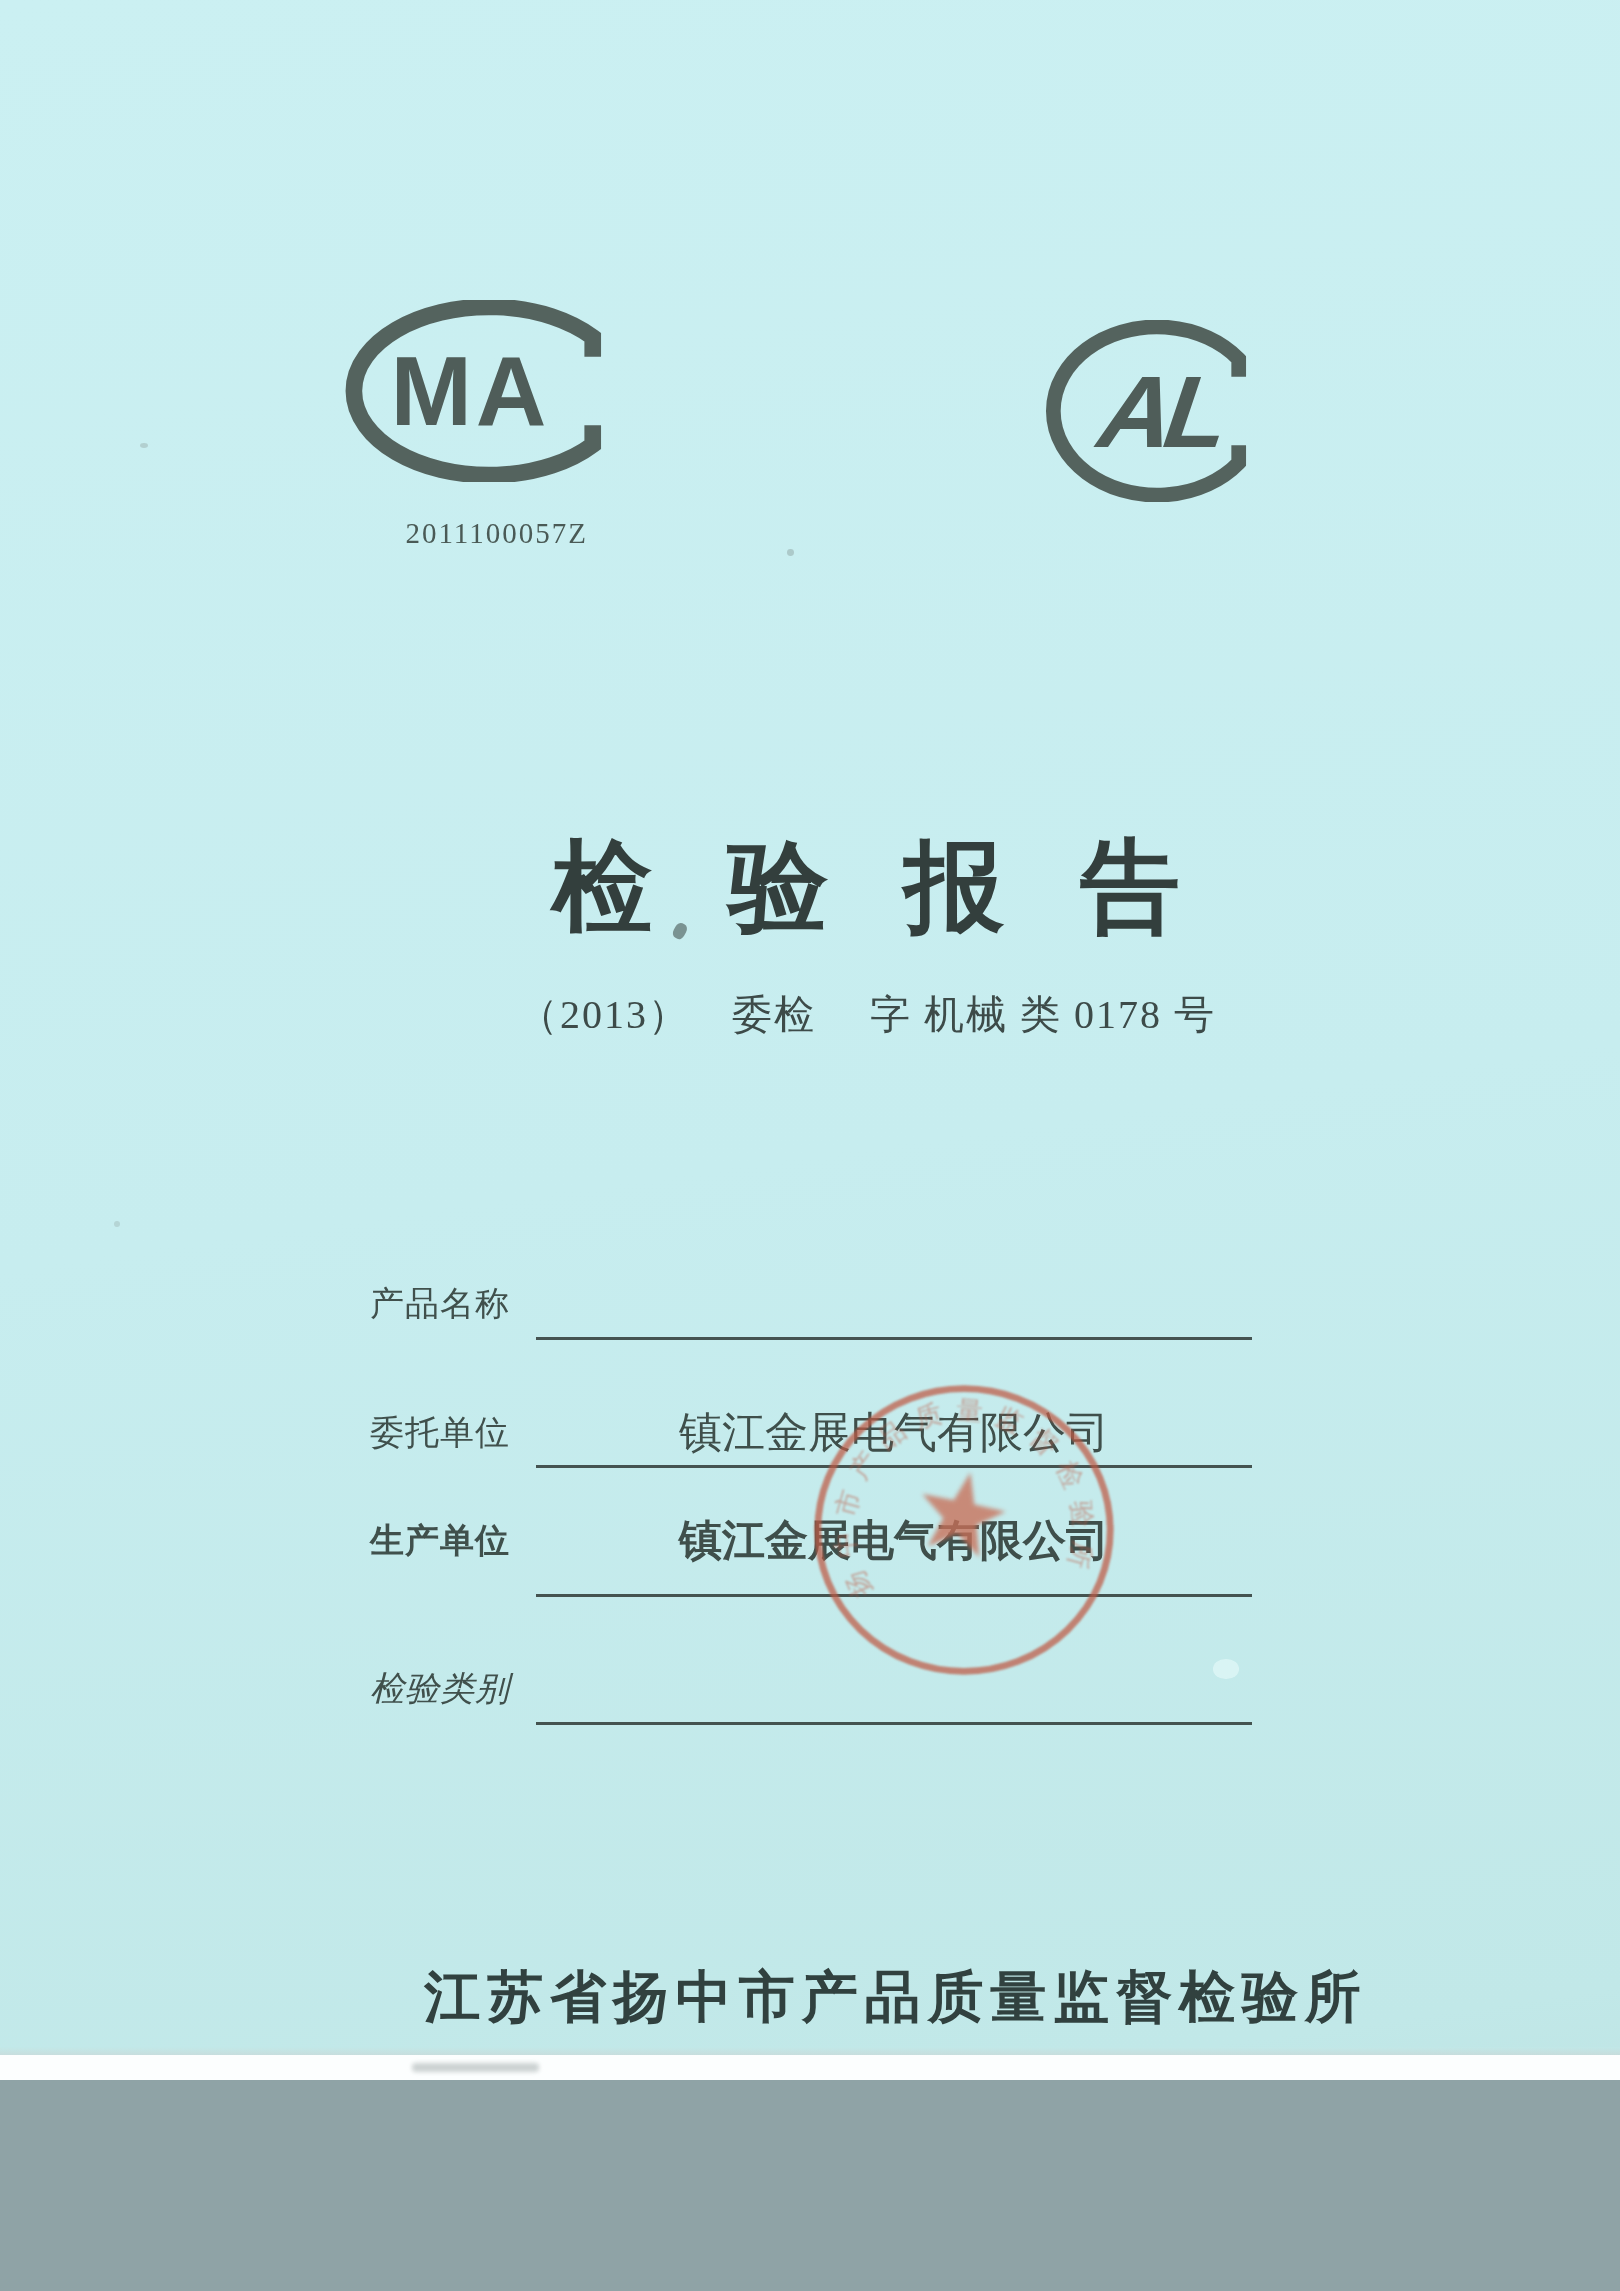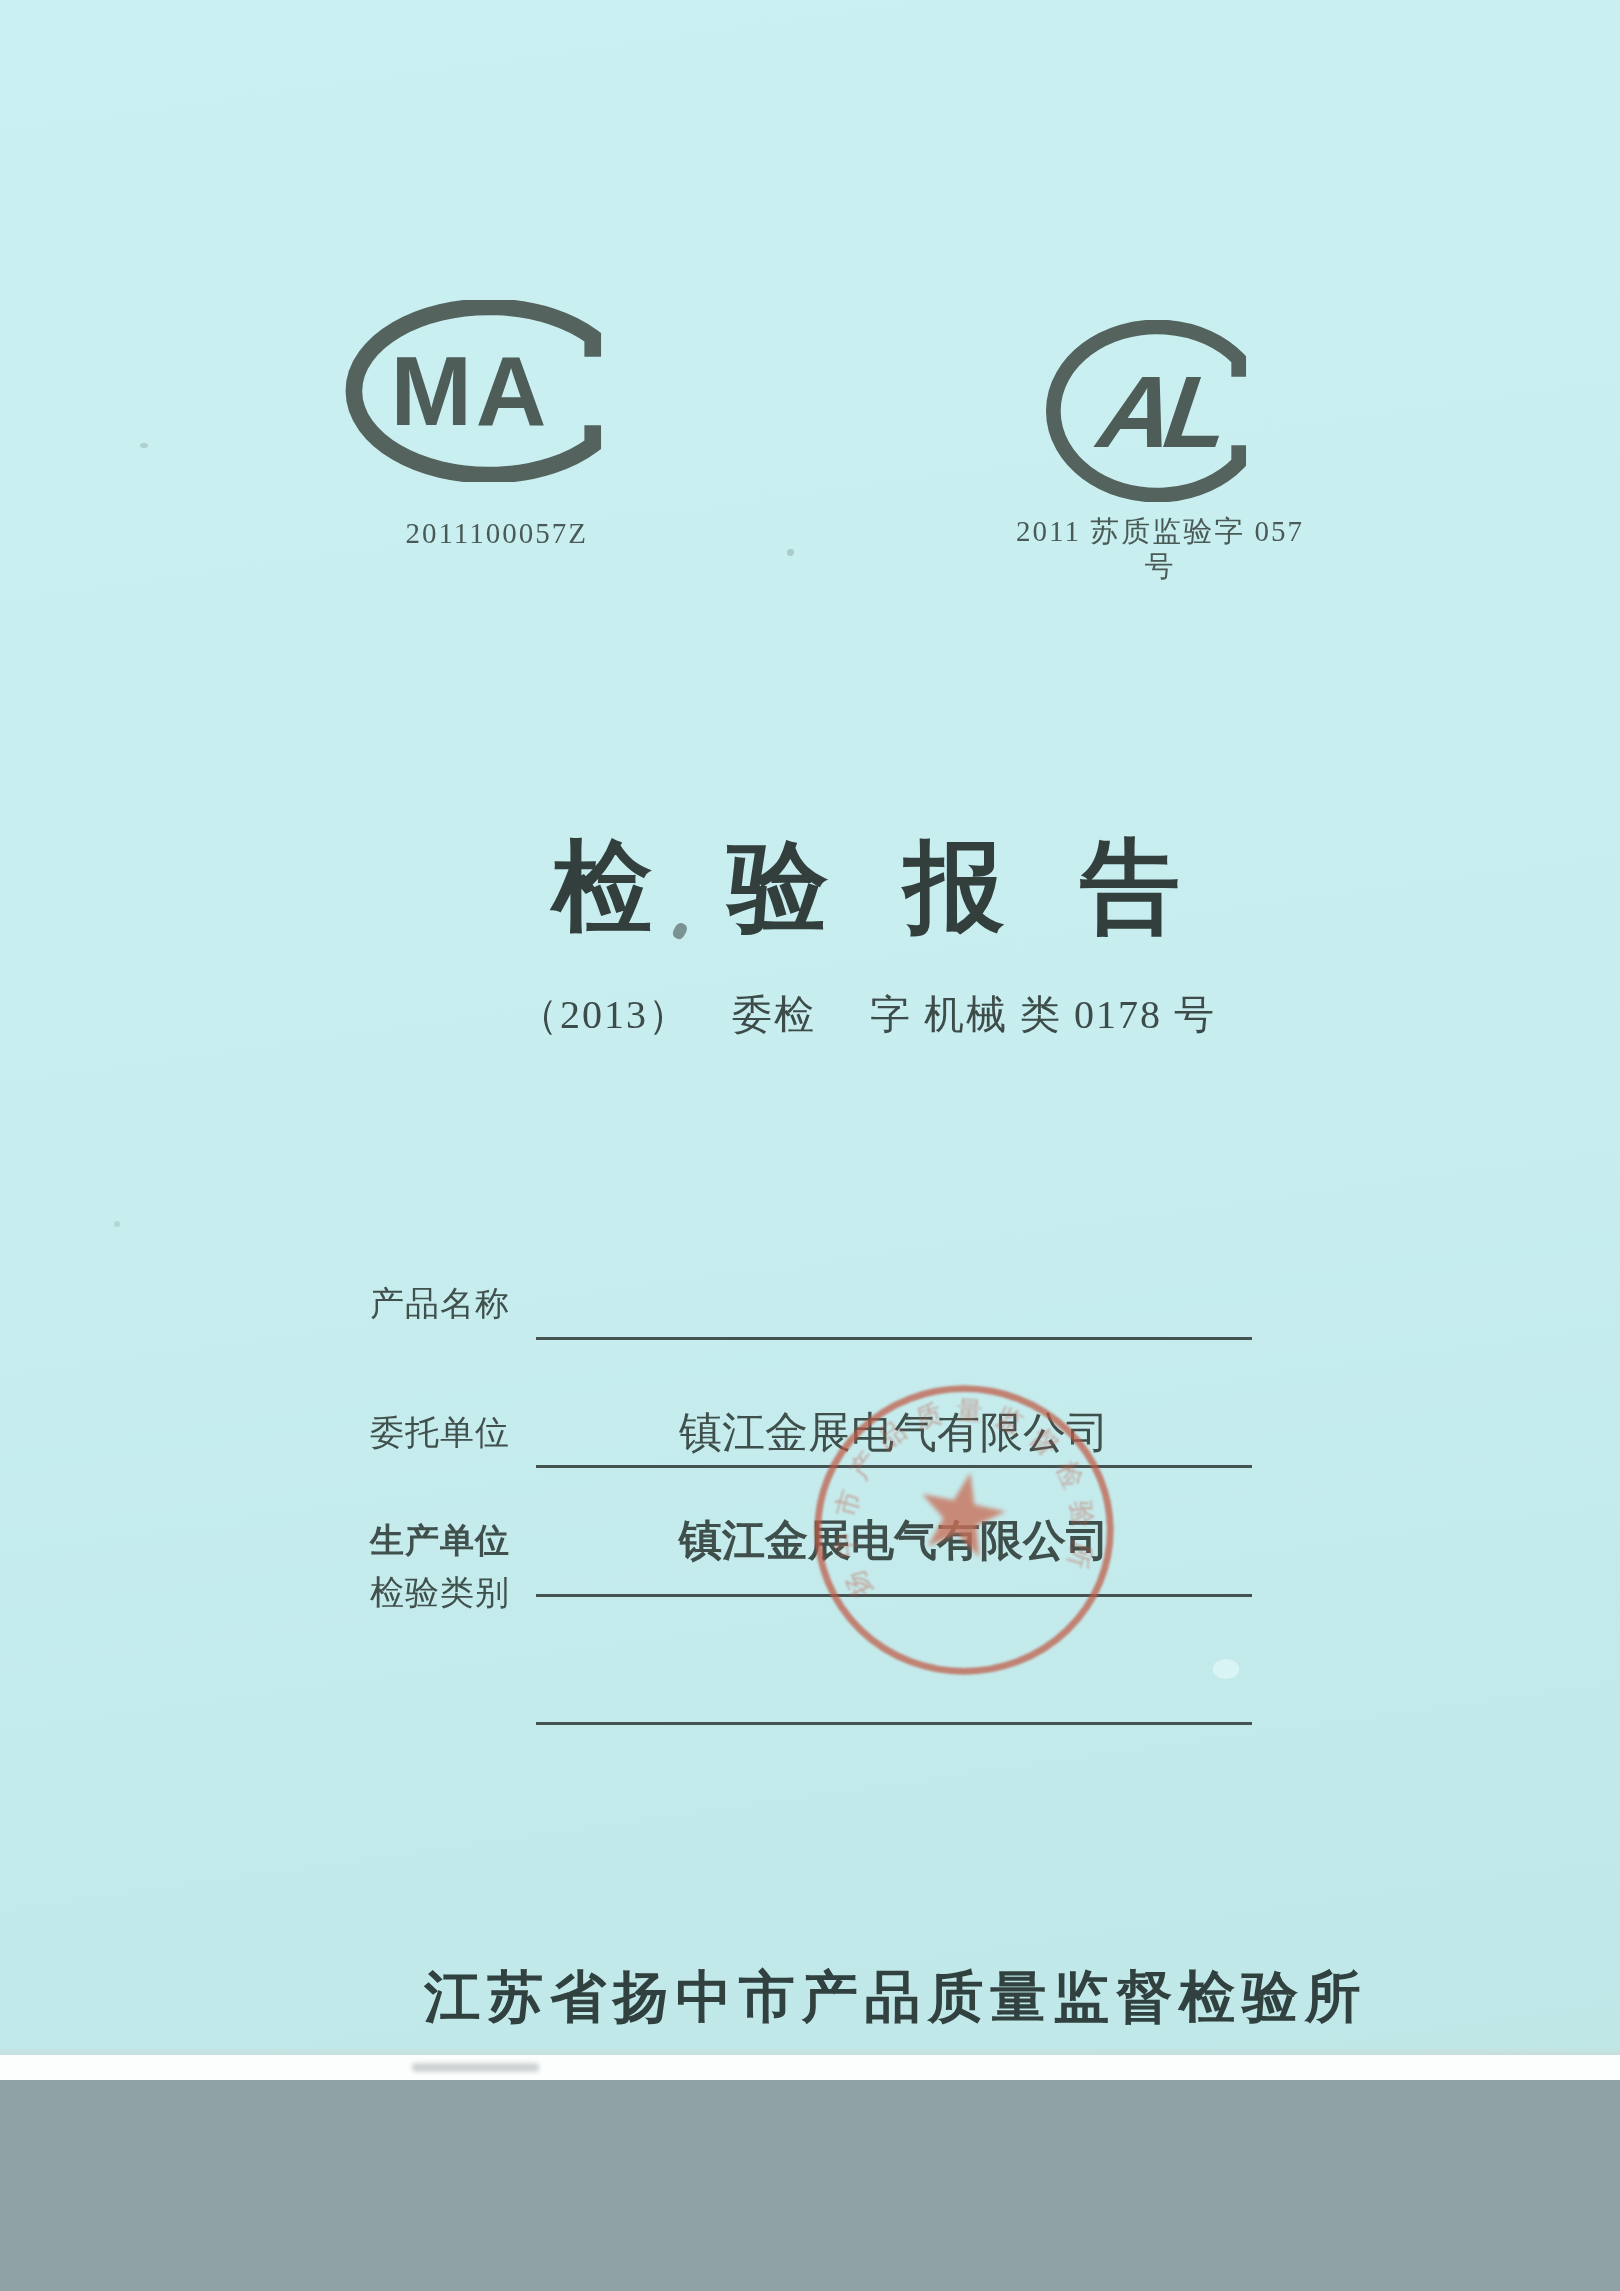--- a/index.html
+++ b/index.html
@@ -32,21 +32,21 @@
     text-align:center;font-size:40px;color:#3d4b49;line-height:53px;letter-spacing:2px;
   }
 
   
   .field-label{position:absolute;left:370px;font-size:34px;color:#40504c;line-height:51px;letter-spacing:1px;}
   .field-value{position:absolute;left:536px;width:716px;text-align:center;font-size:43px;color:#3f4f4b;line-height:51px;}
   .underline{position:absolute;left:536px;width:716px;height:2.9px;background:#36433f;opacity:.9;}
   #label-1,#value-1{top:1278px;} #line-1{top:1337px;}
   #label-2,#value-2{top:1407px;} #line-2{top:1465px;}
   #label-3,#value-3{top:1515px;font-weight:bold;} #line-3{top:1594px;}
-  #label-4,#value-4{top:1567px;} #line-4{top:1722px;}
+  #label-4,#value-4{top:1663px;font-style:italic;} #line-4{top:1722px;}
 
   
   #seal-svg{position:absolute;left:806px;top:1372px;width:316px;height:316px;}
 
   
   .institute{
     position:absolute;left:86px;top:1964px;width:1620px;
     text-align:center;font-size:56px;font-weight:bold;
     letter-spacing:6.9px;color:#31413f;line-height:67px;
   }
@@ -75,21 +75,20 @@
   <svg id="cma-svg" class="mark-svg" viewBox="0 0 294 186">
     <path class="mark-stroke" d="M253 58 L253 38 A138 86 0 1 0 253 148 L253 128"></path>
     <text class="mark-letters" x="128" y="128" font-size="100" text-anchor="middle" letter-spacing="4">MA</text>
   </svg>
   <div id="cma-caption" class="cert-caption">2011100057Z</div>
 
   <svg id="cal-svg" class="mark-svg" viewBox="0 0 230 186">
     <path class="mark-stroke" d="M198 58 L198 40 A106 86 0 1 0 198 146 L198 128" style="stroke-width:15px"></path>
     <text class="mark-letters" font-size="104" text-anchor="middle" letter-spacing="-8" font-style="italic" transform="translate(113,130) skewX(-8)">AL</text>
   </svg>
-  <div id="cal-caption" class="cert-caption">2011 苏质监验字 057 号</div>
 
   <div class="doc-title">检验报告</div>
   <div class="report-no">（2013）　委检　 字  机械  类 0178 号</div>
 
   <div id="label-1" class="field-label">产品名称</div>
   <div id="line-1" class="underline"></div>
 
   <div id="label-2" class="field-label">委托单位</div>
   <div id="value-2" class="field-value">镇江金展电气有限公司</div>
   <div id="line-2" class="underline"></div>

